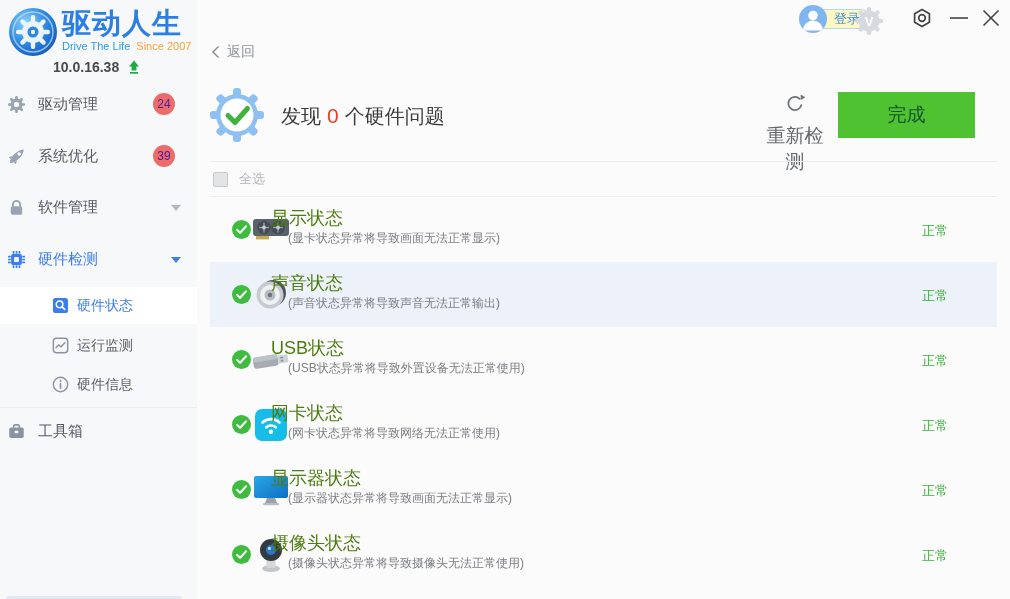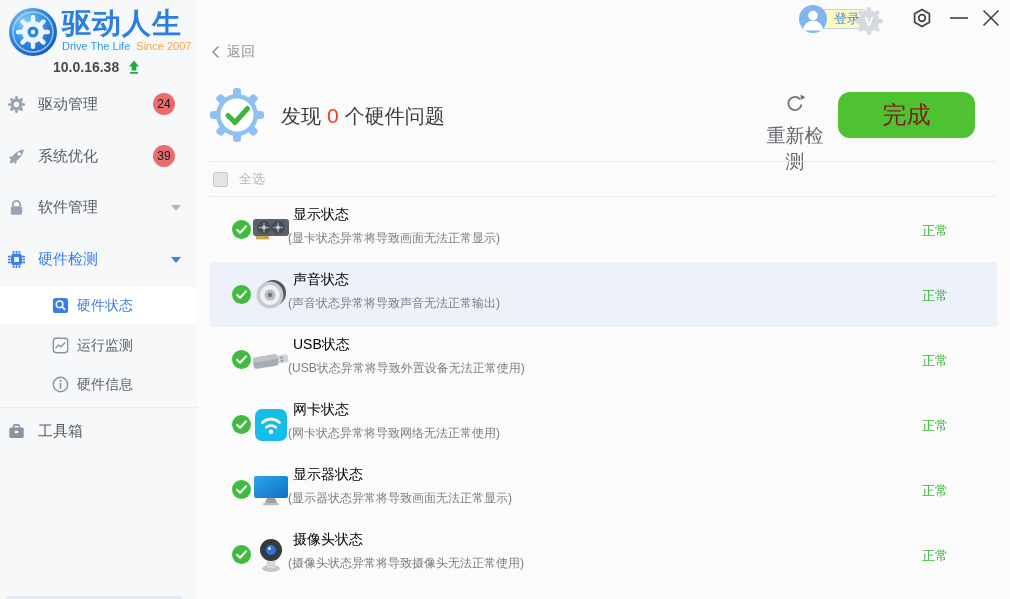--- a/index.html
+++ b/index.html
@@ -16,21 +16,21 @@
   .logo-sub { font-size:11px; margin-top:1px; }
   .logo-sub .tagline { color:#2e9be4; }
   .logo-sub .since { color:#f5a33c; margin-left:3px; }
   .version-row { position:absolute; left:53px; top:59px; font-size:14px; color:#4a4a4a; display:flex; align-items:center;font-weight:bold; }
   .version-row svg { margin-left:8px; }
 
   .side-item { position:absolute; left:0; width:197px; height:44px; display:flex; align-items:center; padding-left:6px; font-size:15px; color:#565b63; cursor:default; }
   .side-item .si-icon { width:20px; height:20px; display:flex; align-items:center; justify-content:center; }
   .side-item .si-label { margin-left:12px; }
   .side-item.active { color:#3a7df0; }
-  .badge { position:absolute; right:22px; top:50%; transform:translateY(-50%); width:22px; height:22px; border-radius:50%; background:#ec6b6b; color:#0f172a; font-size:12px; line-height:22px; text-align:center;margin-left:44px; }
+  .badge { position:absolute; right:22px; top:50%; transform:translateY(-50%); width:22px; height:22px; border-radius:50%; background:#ec6b6b; color:#4c1d95; font-size:12px; line-height:22px; text-align:center;margin-left:44px; }
   .chev { position:absolute; right:16px; top:50%; margin-top:-2px; width:0; height:0; border-left:5px solid transparent; border-right:5px solid transparent; border-top:6px solid #b3b9c1; }
   .chev.blue { border-top-color:#3a7df0; }
 
   .sub-item { position:absolute; left:0; width:197px; height:37px; display:flex; align-items:center; padding-left:51px; font-size:14px; color:#5b6069; cursor:default; }
   .sub-item .si-icon { width:18px; height:18px; display:flex; align-items:center; justify-content:center; }
   .sub-item .si-label { margin-left:8px; }
   .sub-item.active { background:#fff; color:#3a7df0; }
   .side-divider { position:absolute; left:0; top:407px; width:197px; height:1px; background:#ededee; }
   .bottom-sliver { position:absolute; left:6px; bottom:0; width:176px; height:3px; background:#e2e8f2; border-radius:3px 3px 0 0; }
 
@@ -46,35 +46,35 @@
   
   .back-link { position:absolute; left:211px; top:43px; display:flex; align-items:center; font-size:14px; color:#8d9298; cursor:pointer; }
   .back-link .back-label { margin-left:7px; }
 
   .hdr-icon { position:absolute; left:207px; top:85px; width:60px; height:60px; }
   .hdr-text { position:absolute; left:281px; top:103px; font-size:20px; color:#3b3b3b; }
   .hdr-text .cnt { color:#ee3b28; font-size:21px; padding:0 6px; }
 
   .recheck { position:absolute; left:763px; top:93px; width:64px; text-align:center; cursor:pointer; }
   .recheck .rc-label { font-size:19px; color:#666a6e; margin-top:4px; }
-  .done-btn { position:absolute; left:838px; top:92px; width:137px; height:46px; background:#4ec230; border:none; border-radius:12px; color:#7f1d1d; font-size:24px; cursor:pointer; font-family:inherit; }
+  .done-btn { position:absolute; left:838px; top:92px; width:137px; height:46px; background:#4ec230; border:none; border-radius:0; color:#14532d; font-size:19px; cursor:pointer; font-family:inherit; }
 
   .divider { position:absolute; height:1px; background:#ececec; }
   .d1 { left:210px; top:161px; width:787px; }
   .d2 { left:210px; top:196px; width:787px; }
 
   .selectall { position:absolute; left:213px; top:170px; display:flex; align-items:center; }
   .cb { width:15px; height:15px; background:#e2e4e6; border:1px solid #c6cacd; border-radius:2px; cursor:pointer; }
   .sa-label { margin-left:11px; font-size:13px; color:#b2b5b9; }
 
   .row { position:absolute; left:210px; width:787px; height:65px; cursor:pointer; }
   .row.hl { background:#edf1fa; }
   .rcheck { position:absolute; left:22px; top:23px; width:19px; height:19px; }
   .ricon { position:absolute; left:40px; top:12px; width:42px; height:42px; display:flex; align-items:center; justify-content:center; }
-  .rtitle { position:absolute; left:83px; top:9px; font-size:14px; color:#000000; }
+  .rtitle { position:absolute; left:61px; top:9px; font-size:18px; color:#4d7c0f; }
   .rdesc { position:absolute; left:78px; top:33px; font-size:12px; color:#7b7e82; }
   .rstatus { position:absolute; left:712px; top:25px; font-size:13px; color:#3bb33b; }
 </style>
 </head>
 <body>
 
 <div class="window">
 
   <aside class="sidebar">
     <div class="logo-row">

